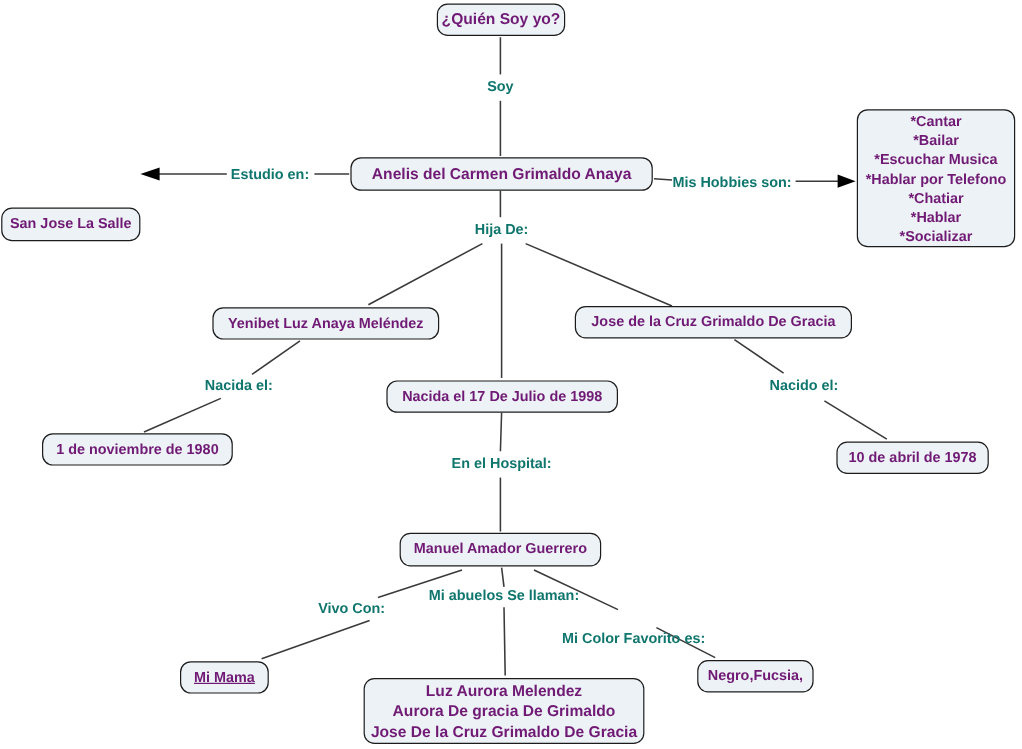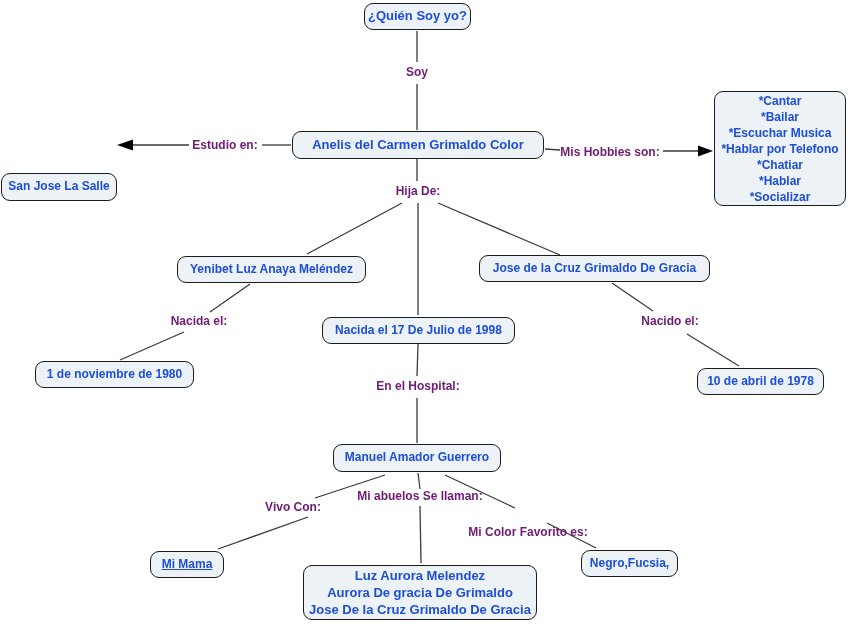--- a/index.html
+++ b/index.html
@@ -5,28 +5,28 @@
   html,body{margin:0;padding:0;background:#ffffff;}
   #canvas{
     position:relative;width:852px;height:624px;background:#ffffff;overflow:hidden;
     font-family:"Liberation Sans",sans-serif;
   }
   #wires{position:absolute;left:0;top:0;width:852px;height:624px;}
   .node{
     position:absolute;box-sizing:border-box;
     background:#ecf2f5;border:1.6px solid #1c1c1c;border-radius:9px;
     display:flex;flex-direction:column;align-items:center;justify-content:center;
-    font-weight:700;font-size:12px;color:#1d4ed8;text-align:center;
+    font-weight:700;font-size:12px;color:#701a75;text-align:center;
     padding:2px 6px;white-space:nowrap;line-height:1.15;
   }
   .node.big{font-size:13px;}
   .node.multi{line-height:16px;}
   .elabel{
     position:absolute;transform:translateX(-50%);
-    font-weight:700;font-size:12px;color:#701a75;white-space:nowrap;
+    font-weight:700;font-size:12px;color:#0f766e;white-space:nowrap;
   }
   .ln{white-space:nowrap;}
 </style>
 </head>
 <body>
 
 <div id="canvas">
 
   <svg id="wires" viewBox="0 0 852 624">
     <g stroke="#3a3a3a" stroke-width="1.3" fill="none">
@@ -57,21 +57,21 @@
       <polygon points="117,145 133,139.5 133,150.5"></polygon>
       <polygon points="713,151 698,145.5 698,156.5"></polygon>
     </g>
   </svg>
 
   <div class="node big" style="left:364px;top:3px;width:107px;height:27px;">
     <span>¿Quién Soy yo?</span>
   </div>
 
   <div class="node big" style="left:292px;top:131px;width:252px;height:28px;">
-    <span>Anelis del Carmen Grimaldo Color</span>
+    <span>Anelis del Carmen Grimaldo Anaya</span>
   </div>
 
   <div class="node" style="left:1px;top:131px;width:116px;height:28px;margin-top:42px;">
     <span>San Jose La Salle</span>
   </div>
 
   <div class="node multi" style="left:714px;top:91px;width:132px;height:115px;">
     <div class="ln">*Cantar</div>
     <div class="ln">*Bailar</div>
     <div class="ln">*Escuchar Musica</div>

